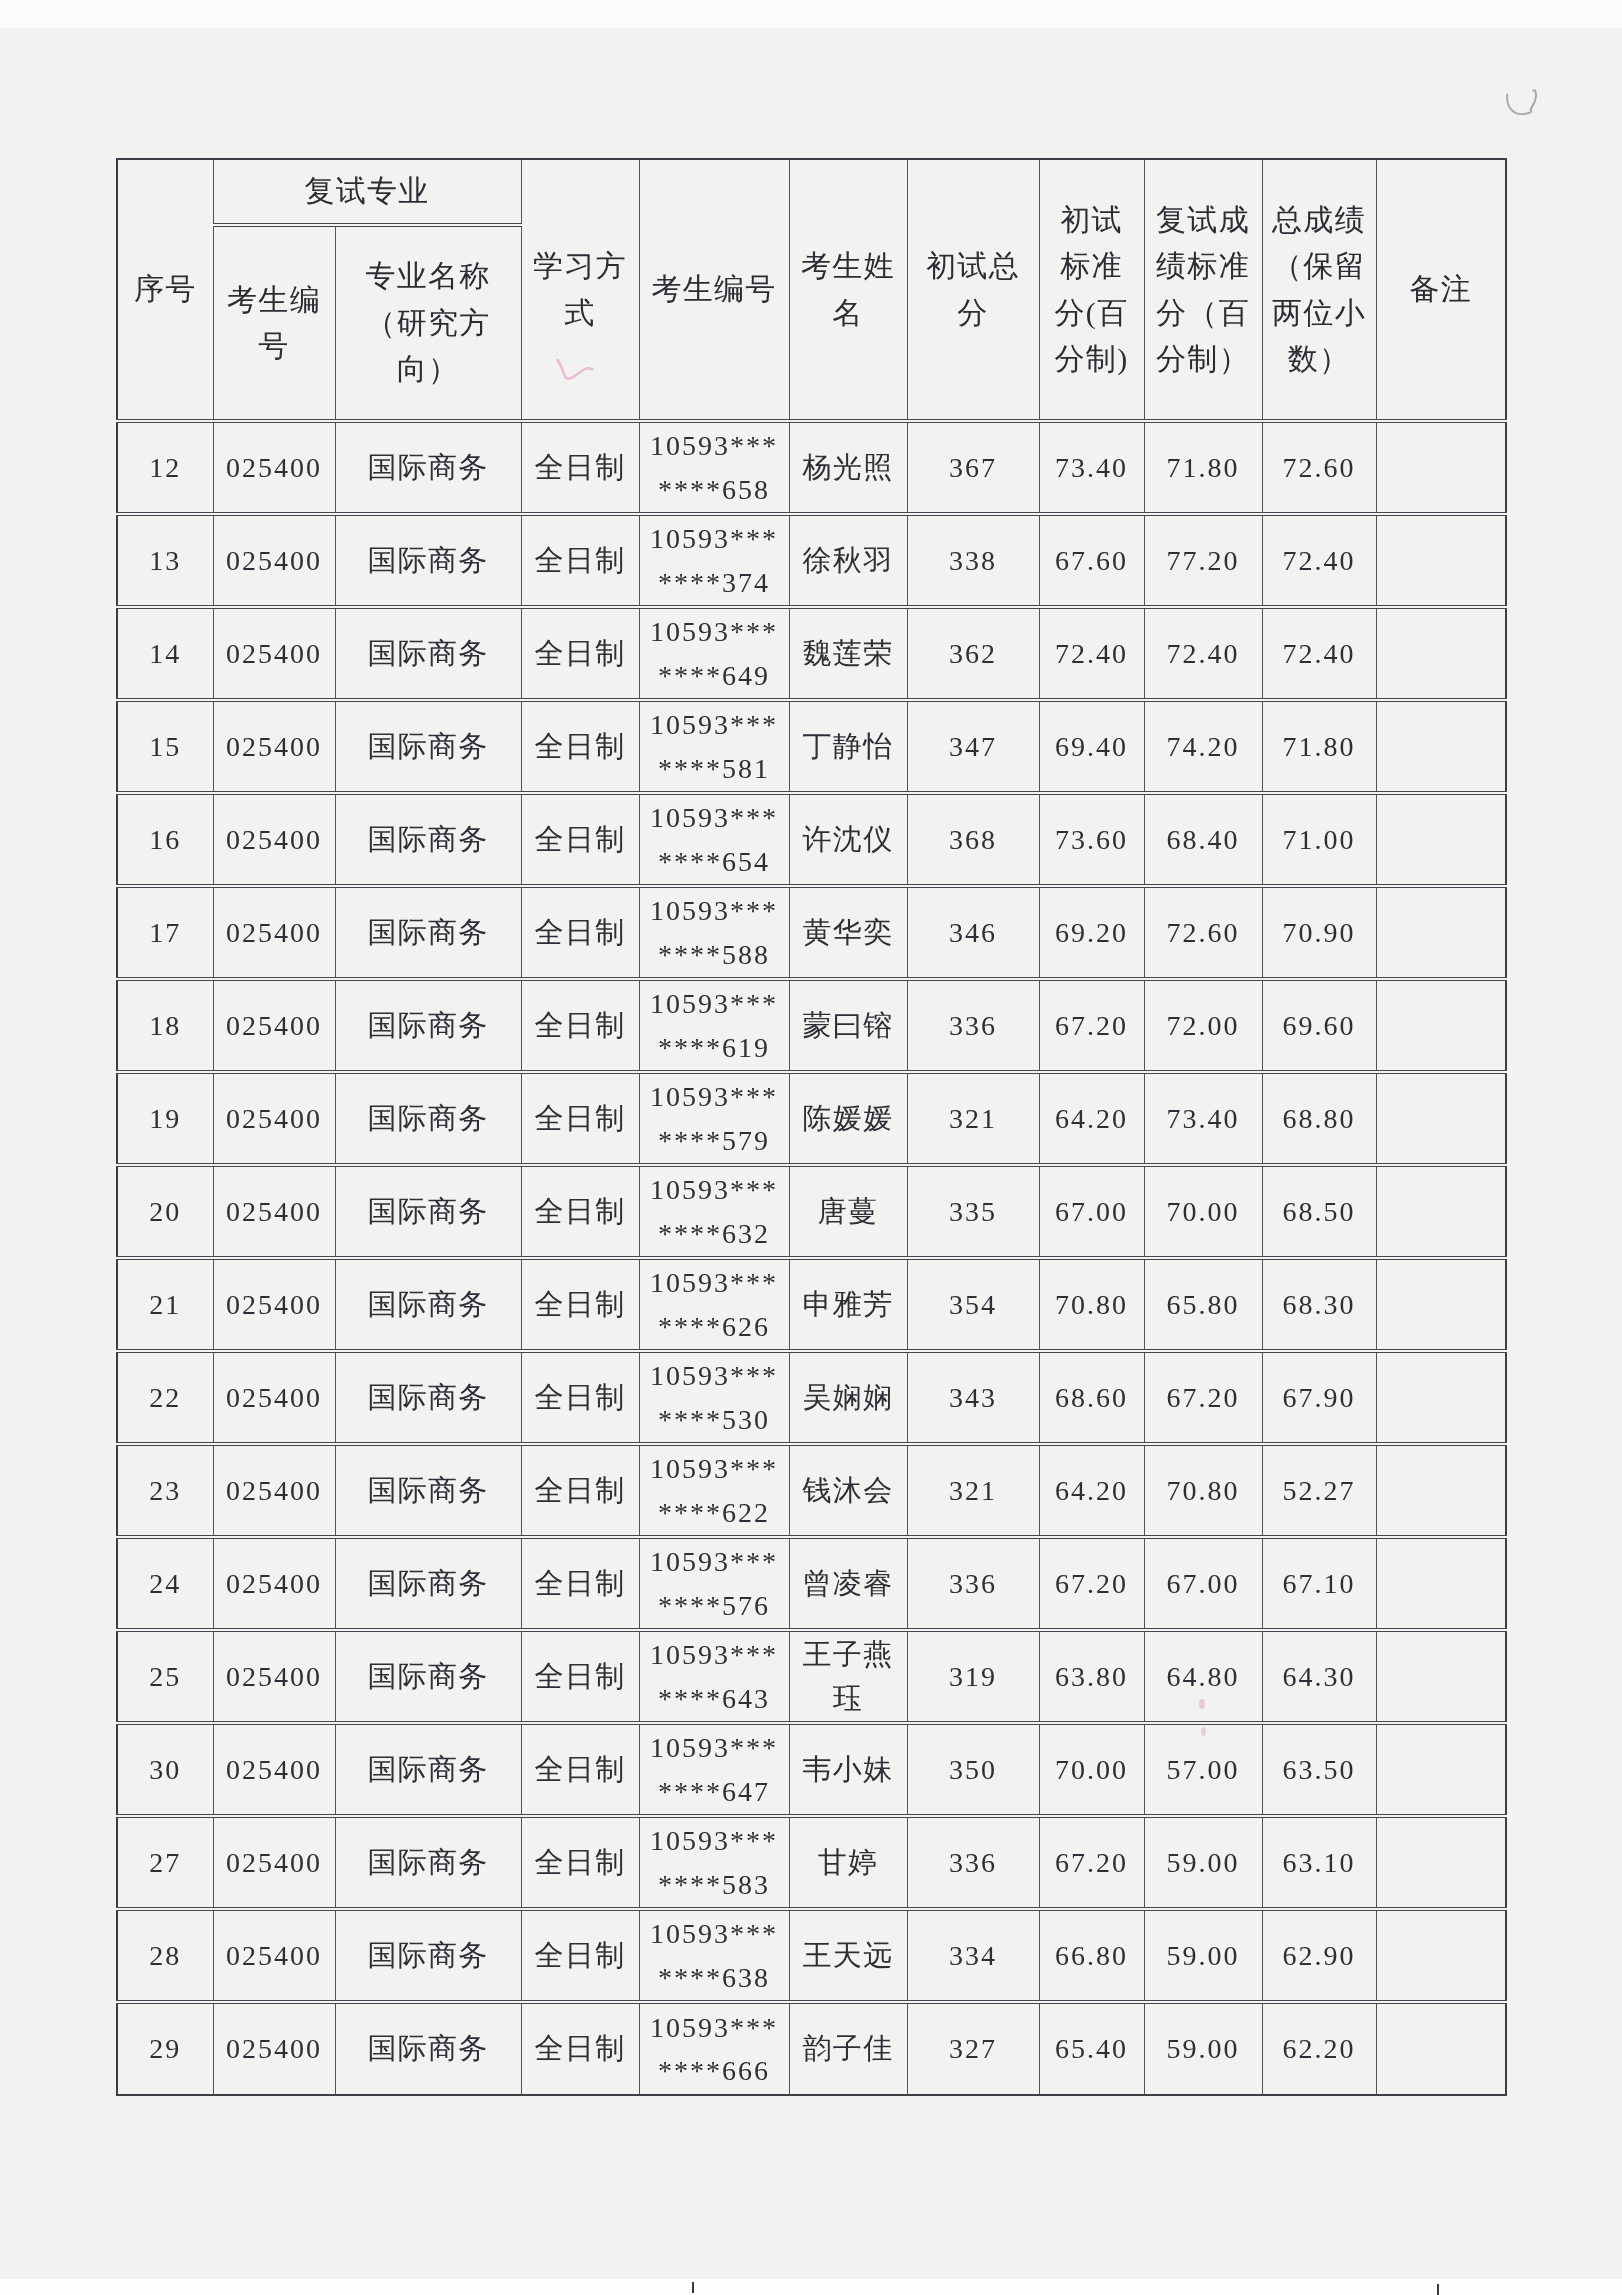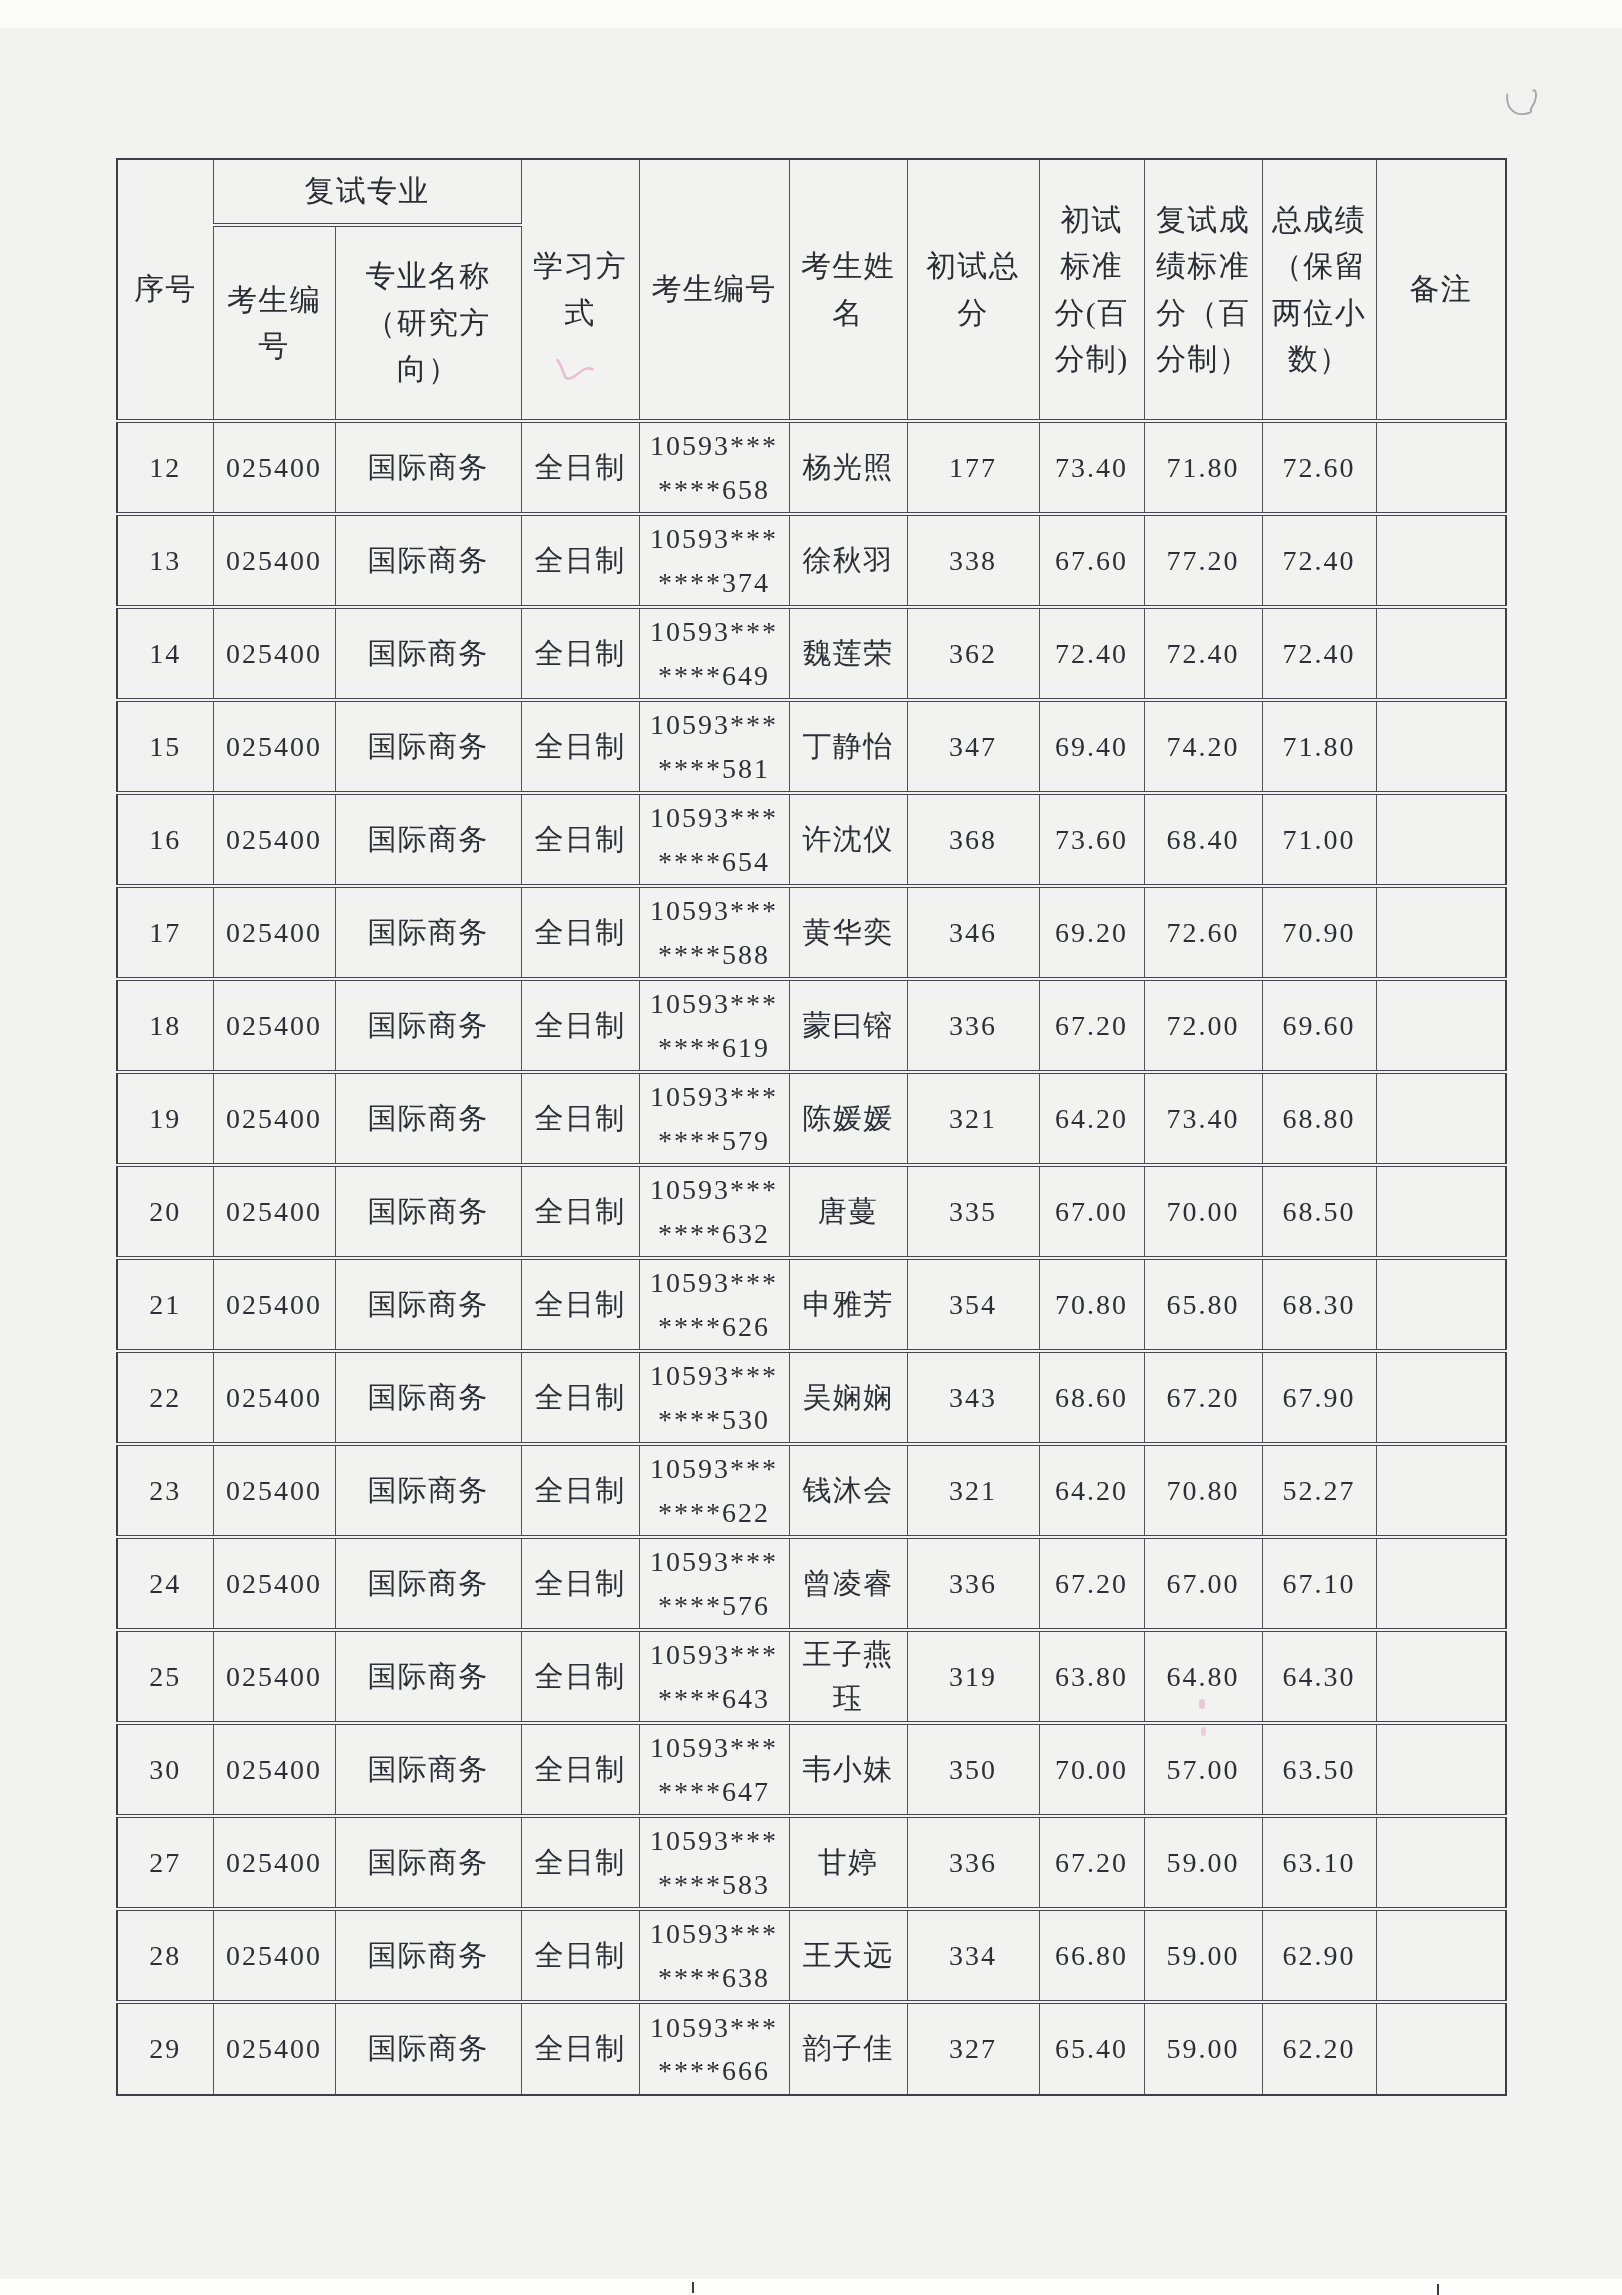--- a/index.html
+++ b/index.html
@@ -114,21 +114,21 @@
       <tr>
         <td class="num">12</td>
         <td class="num">025400</td>
         <td>国际商务</td>
         <td>全日制</td>
         <td class="num">
           <div class="cand-line">10593***</div>
           <div class="cand-line">****658</div>
         </td>
         <td>杨光照</td>
-        <td class="num">177</td>
+        <td class="num">367</td>
         <td class="num">73.40</td>
         <td class="num">71.80</td>
         <td class="num">72.60</td>
         <td></td>
       </tr>
       <tr>
         <td class="num">13</td>
         <td class="num">025400</td>
         <td>国际商务</td>
         <td>全日制</td>

